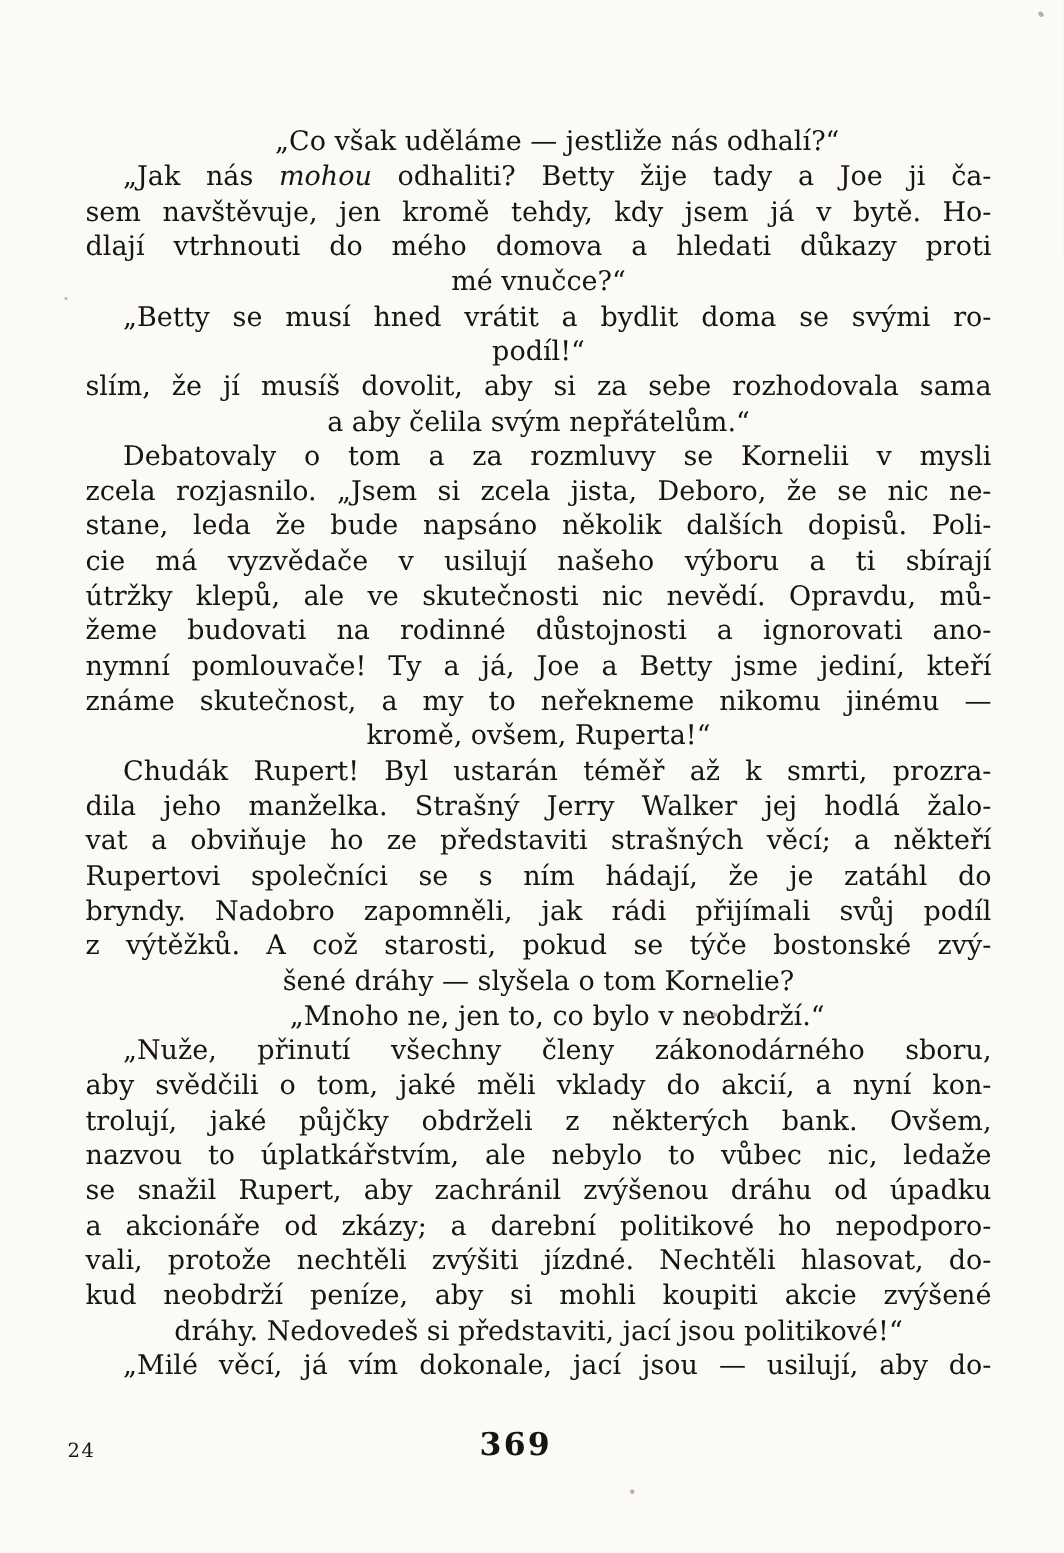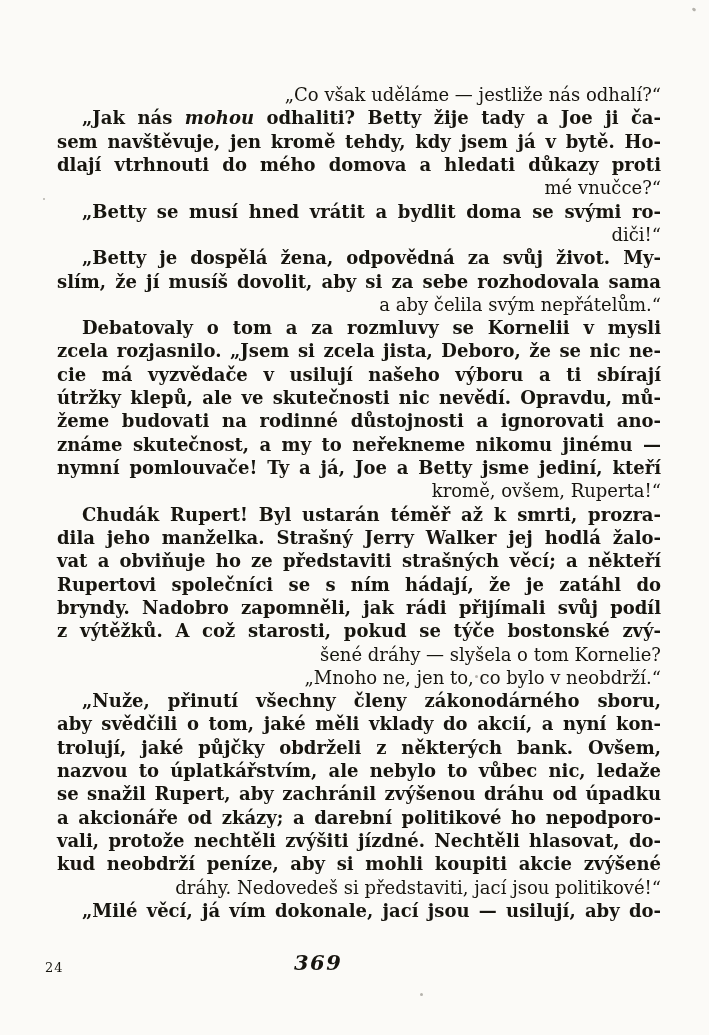--- a/index.html
+++ b/index.html
@@ -18,47 +18,45 @@
   .text-column {
     position: absolute;
     left: 57px;
     top: 83px;
     width: 604px;
   }
   .line {
     font-size: 18px;
     height: 23.32px;
     line-height: 23.32px;
-    text-align: right;
+    text-align: center;
     text-rendering: optimizeLegibility;
   }
   .line.j {
     text-align: justify;
     text-align-last: justify;
-    font-weight: bold;
   }
   .line.ind {
     text-indent: 25px;
   }
   .line i { font-style: italic; }
   .footer-sig {
     position: absolute;
     left: 45px;
     top: 960px;
     font-size: 13px;
     letter-spacing: 1px;
   }
   .footer-page {
     position: absolute;
     left: 294px;
     top: 950px;
     width: 74px;
-    text-align: left;
+    text-align: right;
     font-size: 21px;
-    font-style: italic;
     font-weight: 700;
     letter-spacing: 1.5px;
   }
   .speck {
     position: absolute;
     background: #b5b2ac;
     border-radius: 50%;
   }
   .speck.s1 { left: 692px; top: 8px;  width: 4px; height: 3px; transform: rotate(40deg); }
   .speck.s2 { left: 475px; top: 675px; width: 3px; height: 3px; }
@@ -69,31 +67,31 @@
 <body>
 
 <div class="page">
   <div class="text-column">
       <div class="line ind">„Co však uděláme — jestliže nás odhalí?“</div>
       <div class="line j ind">„Jak nás <i>mohou</i> odhaliti? Betty žije tady a Joe ji ča-</div>
       <div class="line j">sem navštěvuje, jen kromě tehdy, kdy jsem já v bytě. Ho-</div>
       <div class="line j">dlají vtrhnouti do mého domova a hledati důkazy proti</div>
       <div class="line">mé vnučce?“</div>
       <div class="line j ind">„Betty se musí hned vrátit a bydlit doma se svými ro-</div>
-      <div class="line">diči!“</div>
-      <div class="line j ind">„Betty je dospělá žena, odpovědná za svůj život. My-</div>
+      <div class="line">podíl!“</div>
       <div class="line j">slím, že jí musíš dovolit, aby si za sebe rozhodovala sama</div>
       <div class="line">a aby čelila svým nepřátelům.“</div>
       <div class="line j ind">Debatovaly o tom a za rozmluvy se Kornelii v mysli</div>
       <div class="line j">zcela rozjasnilo. „Jsem si zcela jista, Deboro, že se nic ne-</div>
+      <div class="line j">stane, leda že bude napsáno několik dalších dopisů. Poli-</div>
       <div class="line j">cie má vyzvědače v usilují našeho výboru a ti sbírají</div>
       <div class="line j">útržky klepů, ale ve skutečnosti nic nevědí. Opravdu, mů-</div>
       <div class="line j">žeme budovati na rodinné důstojnosti a ignorovati ano-</div>
+      <div class="line j">nymní pomlouvače! Ty a já, Joe a Betty jsme jediní, kteří</div>
       <div class="line j">známe skutečnost, a my to neřekneme nikomu jinému —</div>
-      <div class="line j">nymní pomlouvače! Ty a já, Joe a Betty jsme jediní, kteří</div>
       <div class="line">kromě, ovšem, Ruperta!“</div>
       <div class="line j ind">Chudák Rupert! Byl ustarán téměř až k smrti, prozra-</div>
       <div class="line j">dila jeho manželka. Strašný Jerry Walker jej hodlá žalo-</div>
       <div class="line j">vat a obviňuje ho ze představiti strašných věcí; a někteří</div>
       <div class="line j">Rupertovi společníci se s ním hádají, že je zatáhl do</div>
       <div class="line j">bryndy. Nadobro zapomněli, jak rádi přijímali svůj podíl</div>
       <div class="line j">z výtěžků. A což starosti, pokud se týče bostonské zvý-</div>
       <div class="line">šené dráhy — slyšela o tom Kornelie?</div>
       <div class="line ind">„Mnoho ne, jen to, co bylo v neobdrží.“</div>
       <div class="line j ind">„Nuže, přinutí všechny členy zákonodárného sboru,</div>

